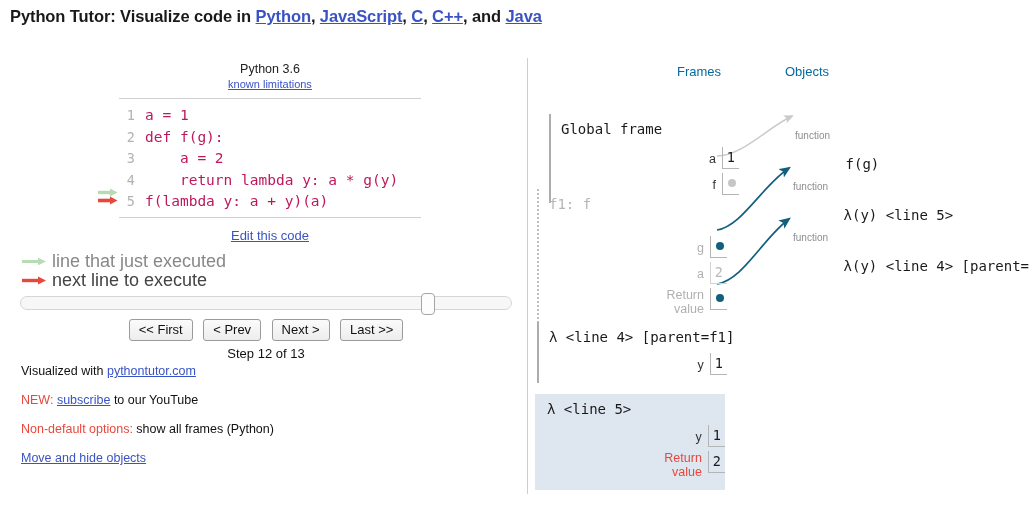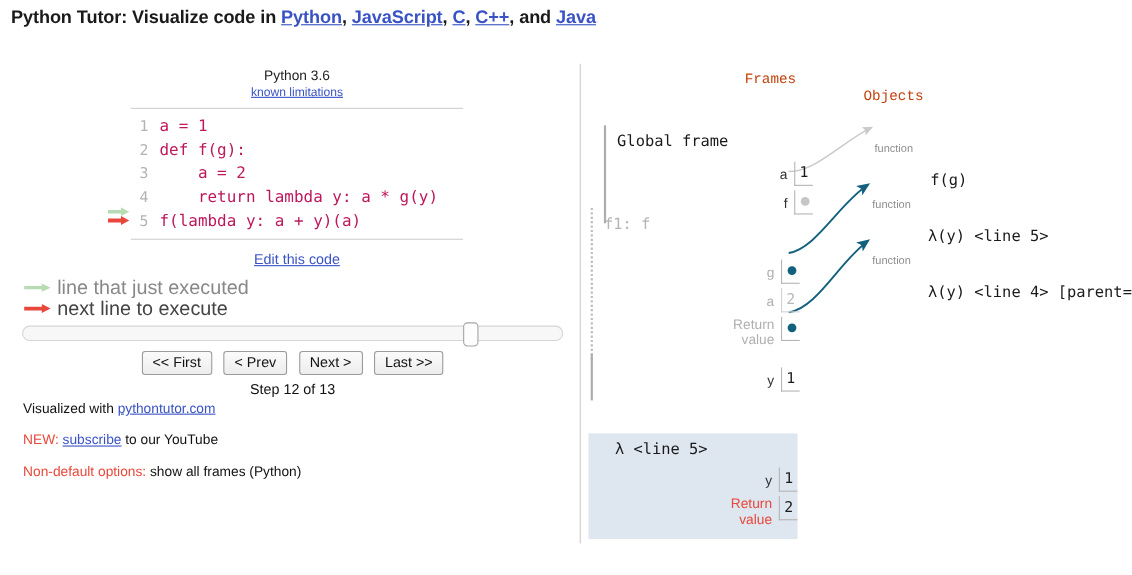--- a/index.html
+++ b/index.html
@@ -93,36 +93,36 @@
   
   .split-rule {
     position: absolute; left: 527px; top: 58px; width: 1px; height: 436px;
     background: #cdcdcd;
   }
 
   
   .right-pane { position: absolute; left: 527px; top: 56px; width: 502px; height: 467px; }
 
   .col-head {
-    position: absolute; font-size: 13px; color: #c2410c; font-family: Liberation Mono, monospace;
+    position: absolute; font-size: 13px; color: #0369a1;
   }
   .head-frames { left: 150px; top: 8px; }
-  .head-objects { left: 258px; top: 24px; text-align: center; }
+  .head-objects { left: 258px; top: 8px; text-align: center; }
 
   .frame {
     position: absolute; padding: 6px 0 8px 10px;
   }
   .frame-title {
     font-family: "DejaVu Sans Mono", monospace; font-size: 14px;
     color: #1a1a1a; line-height: 19px; white-space: pre;
   }
   .frame.solid { border-left: 2px solid #adadad; }
   .frame.dotted { border-left: 2px dotted #bdbdbd; }
   .frame.zombie .frame-title { color: #b5b5b5; }
-  .frame.active { background: #dee6f0; border-left: none; padding-left: 24px; }
+  .frame.active { background: #dee6f0; border-left: none; padding-left: 12px; }
 
   .var-row {
     display: flex; align-items: stretch; justify-content: flex-end;
     margin-top: 4px;
   }
   .var-name {
     font-family: "Liberation Sans", sans-serif; font-size: 12.5px;
     color: #333; text-align: right; padding-right: 6px;
     align-self: flex-end; line-height: 14px; padding-bottom: 3px;
     white-space: pre-line;
@@ -245,20 +245,23 @@
     <div class="footer">
       <div class="footer-row">
         <span>Visualized with </span><a href="#">pythontutor.com</a>
       </div>
       <div class="footer-row">
         <span class="red-label">NEW:</span>
         <a href="#">subscribe</a><span> to our YouTube</span>
       </div>
       <div class="footer-row">
         <span class="red-label">Non-default options:</span><span> show all frames (Python)</span>
+      </div>
+      <div class="footer-row">
+        <a href="#">Move and hide objects</a>
       </div>
     </div>
 
   </div>
 
   <div class="split-rule"></div>
 
   <div class="right-pane">
 
     <div class="col-head head-frames">Frames</div>
@@ -307,20 +310,21 @@
       <div class="var-row">
         <span class="var-name muted">Return
 value</span>
         <span class="var-box ptr">
             <span class="dot"></span>
           </span>
       </div>
     </div>
 
     <div class="frame solid" style="left:10px; top:266px; width:190px;">
+      <div class="frame-title">λ &lt;line 4&gt; [parent=f1]</div>
       <div class="var-row" style="margin-top:6px;">
         <span class="var-name">y</span>
         <span class="var-box">1</span>
       </div>
     </div>
 
     <div class="frame active" style="left:8px; top:338px; width:190px;">
       <div class="frame-title">λ &lt;line 5&gt;</div>
       <div class="var-row" style="margin-top:6px;">
         <span class="var-name">y</span>

